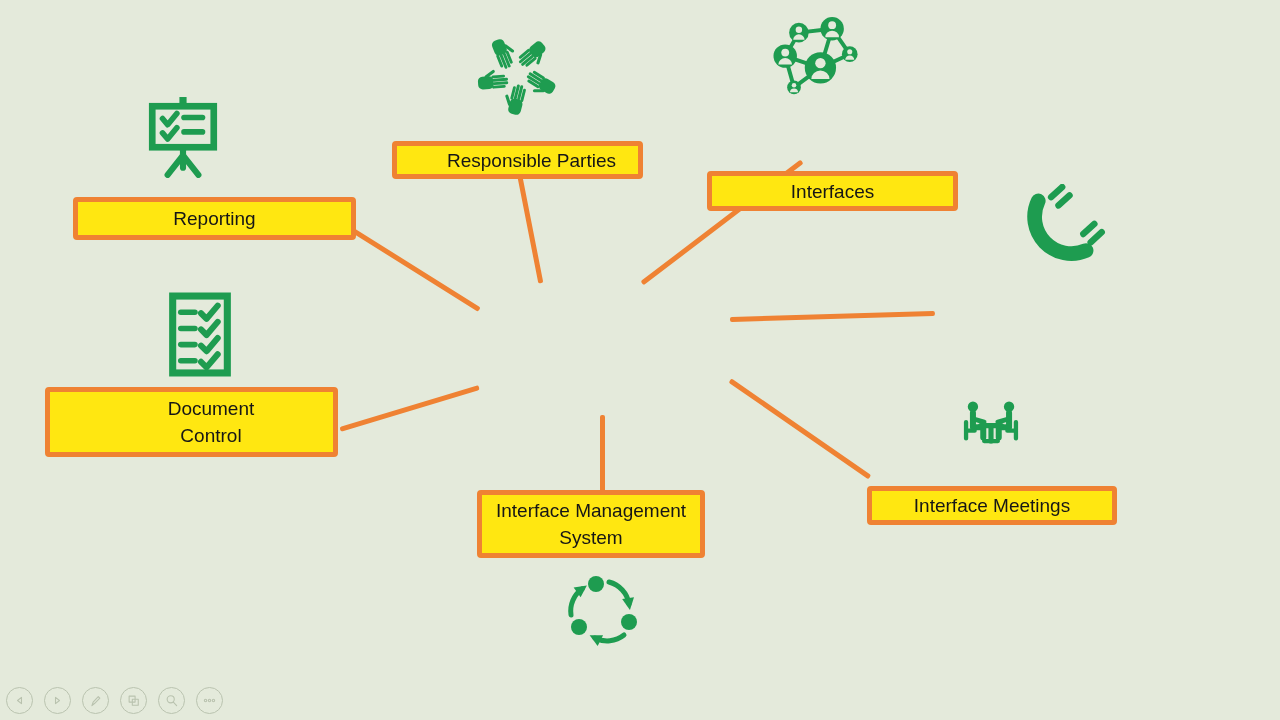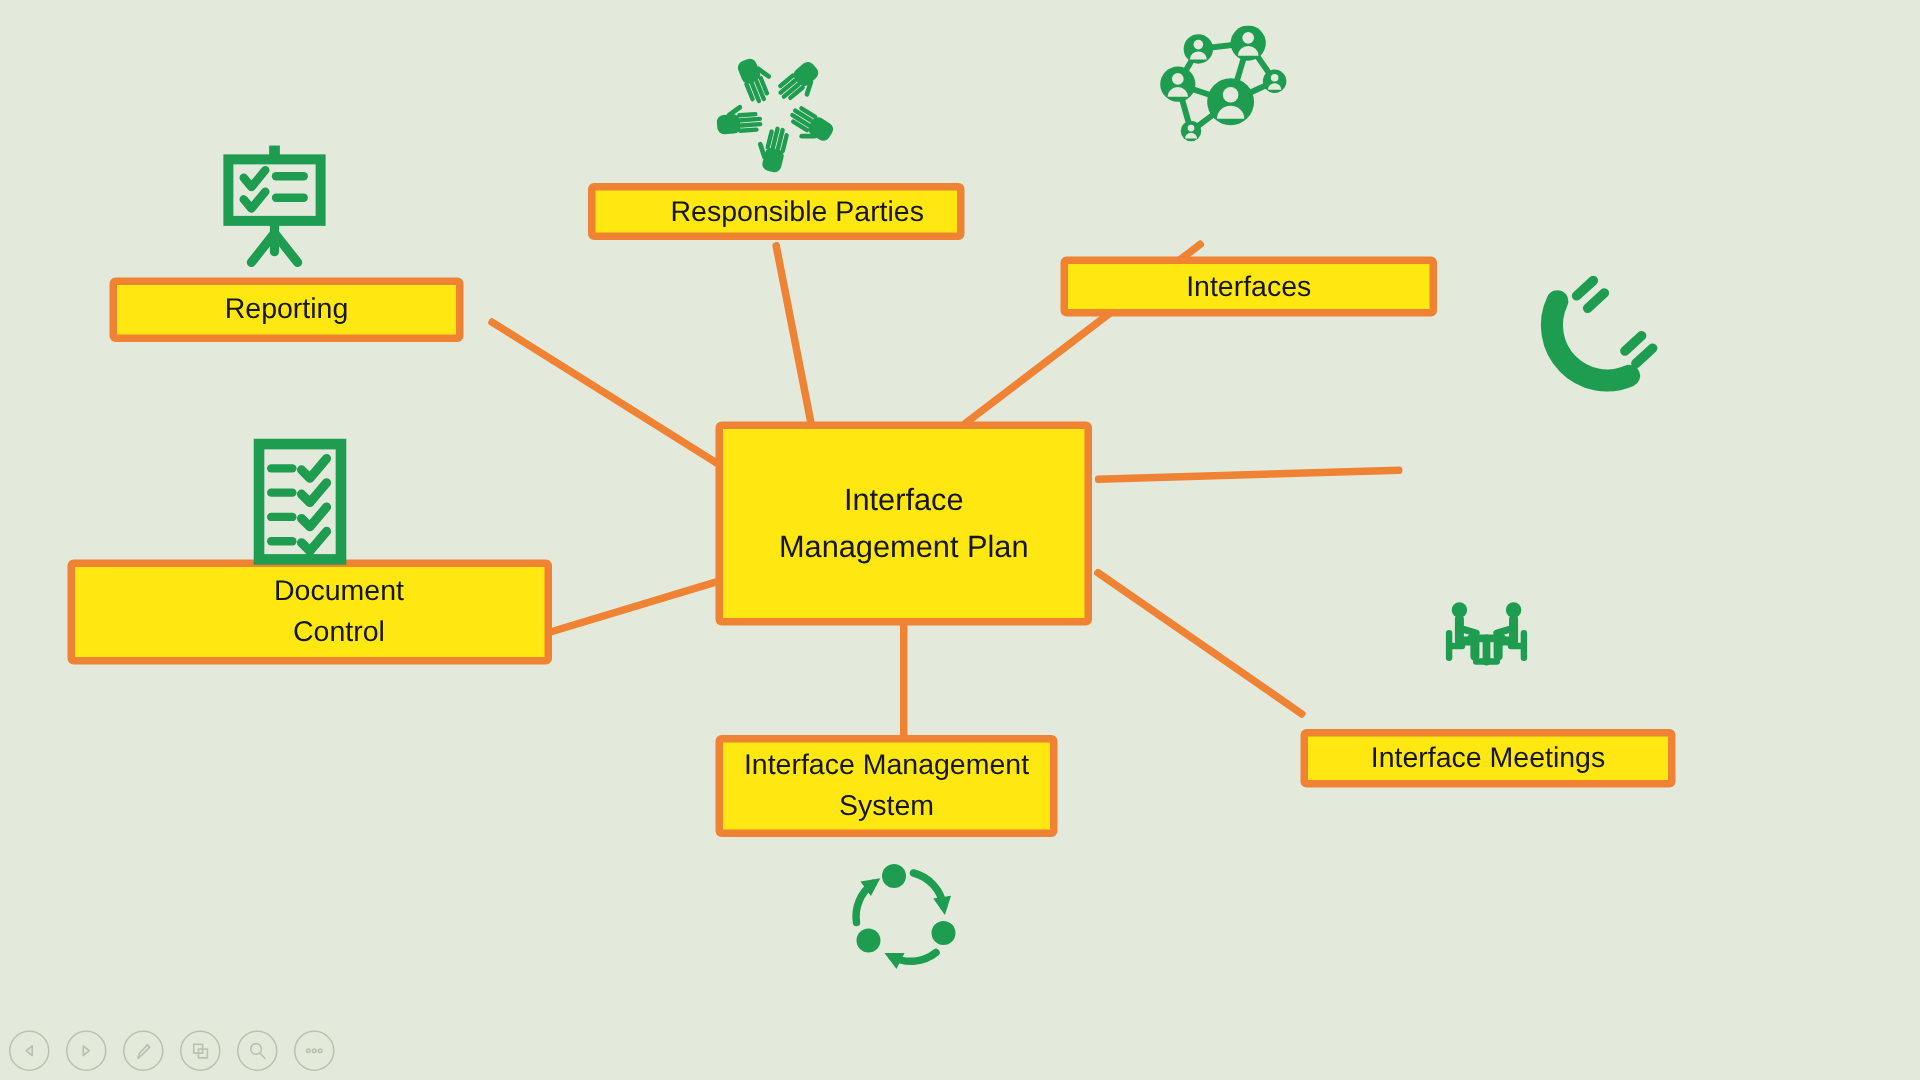--- a/index.html
+++ b/index.html
@@ -32,41 +32,37 @@
 <div class="stage">
 
   <div class="connector" style="left:326px;top:210.5px;width:181px;transform:rotate(32.1deg);"></div>
   <div class="connector" style="left:517px;top:158.5px;width:124px;transform:rotate(78.9deg);"></div>
   <div class="connector" style="left:802px;top:158.5px;width:201px;transform:rotate(142.7deg);"></div>
   <div class="connector" style="left:730px;top:316.5px;width:205px;transform:rotate(-1.7deg);"></div>
   <div class="connector" style="left:730px;top:377.5px;width:170px;transform:rotate(34.7deg);"></div>
   <div class="connector vert" style="left:599.5px;top:415px;height:77px;"></div>
   <div class="connector" style="left:479px;top:384.5px;width:145px;transform:rotate(163.2deg);"></div>
 
-  <div class="node center" style="left:477px;top:281px;width:251px;height:136px;">
-    <span>Interface
-Management Plan</span>
-  </div>
-  <div class="node" style="left:73px;top:185px;width:236px;height:43px;">
+  <div class="node" style="left:73px;top:197px;width:283px;height:43px;">
     <span>Reporting</span>
   </div>
-  <div class="node" style="left:392px;top:122px;width:251px;height:38px;padding-left:28px;">
+  <div class="node" style="left:392px;top:141px;width:251px;height:38px;padding-left:28px;">
     <span>Responsible Parties</span>
   </div>
   <div class="node" style="left:707px;top:123px;width:251px;height:40px;margin-top:48px;">
     <span>Interfaces</span>
   </div>
   <div class="node" style="left:867px;top:470px;width:250px;height:39px;margin-top:16px;">
     <span>Interface Meetings</span>
   </div>
   <div class="node" style="left:477px;top:490px;width:228px;height:68px;">
     <span>Interface Management
 System</span>
   </div>
-  <div class="node" style="left:45px;top:373px;width:323px;height:70px;padding-left:39px;">
+  <div class="node" style="left:45px;top:387px;width:293px;height:70px;padding-left:39px;">
     <span>Document
 Control</span>
   </div>
 
   <div class="icon" style="left:142px;top:96px;width:82px;height:82px;">
     <svg viewBox="0 0 80 80">
       <rect x="36.5" y="1" width="7" height="9" fill="var(--icon-green)"></rect>
       <rect x="10" y="10" width="60" height="40" fill="none" stroke="var(--icon-green)" stroke-width="6.5"></rect>
       <path d="M20 22 l5 6 l9 -11" fill="none" stroke="var(--icon-green)" stroke-width="5.5" stroke-linecap="round" stroke-linejoin="round"></path>
       <path d="M41 21 L59 21" stroke="var(--icon-green)" stroke-width="5.5" stroke-linecap="round"></path>

